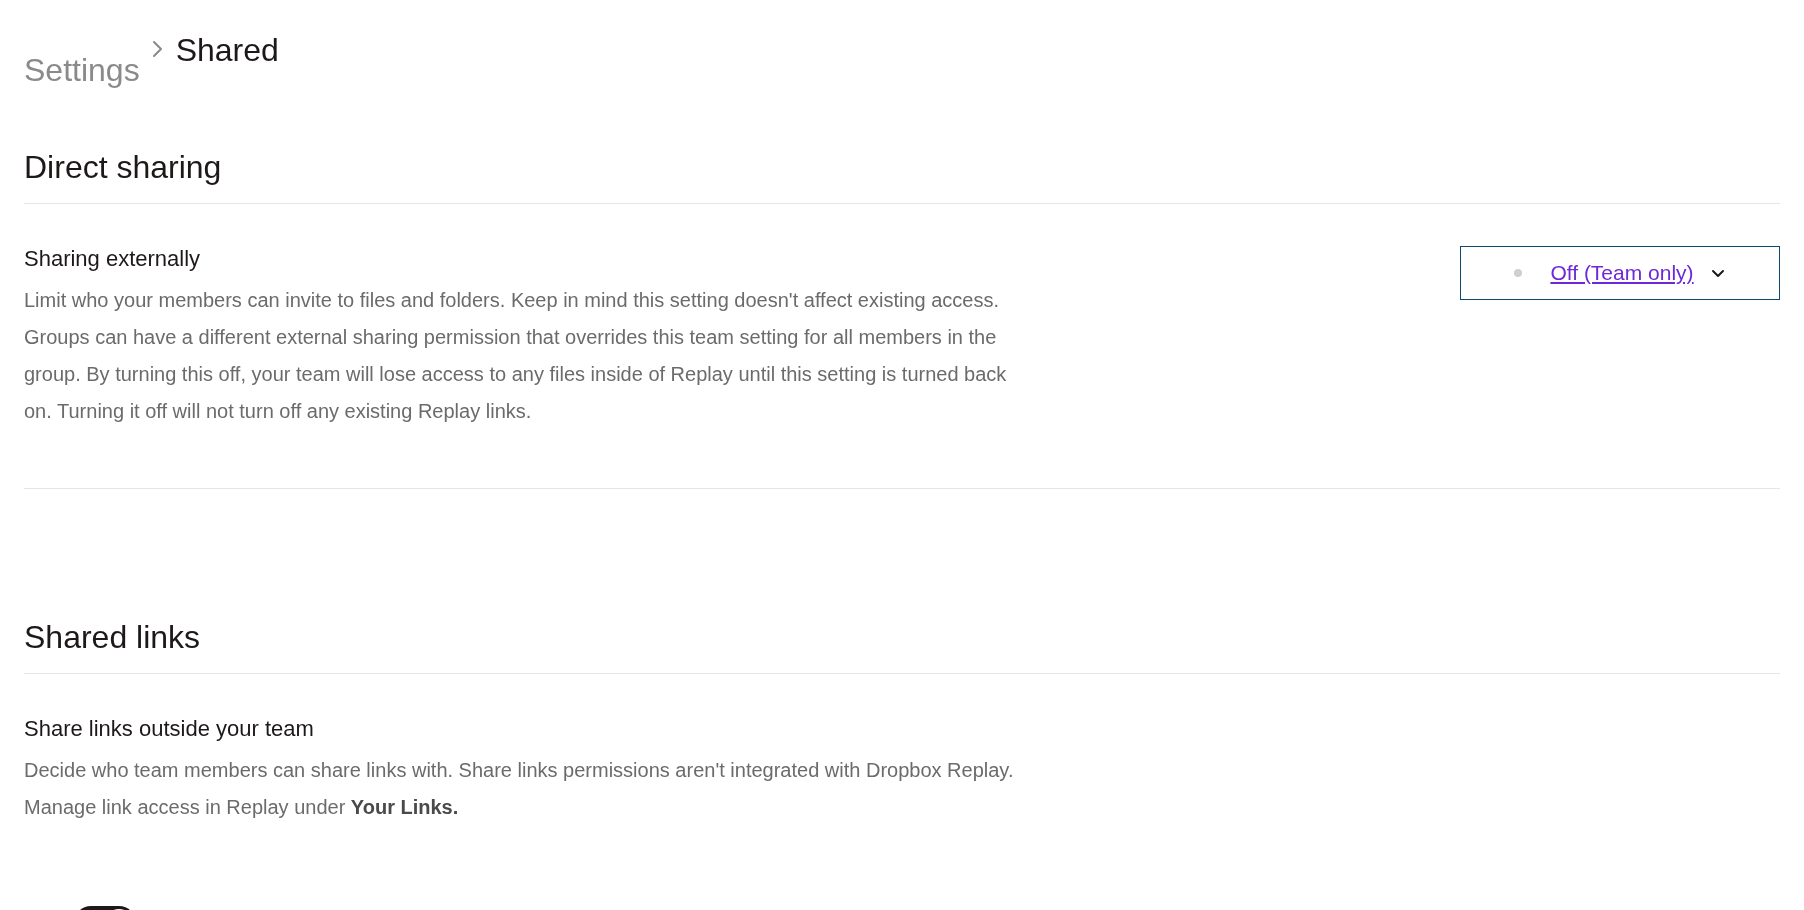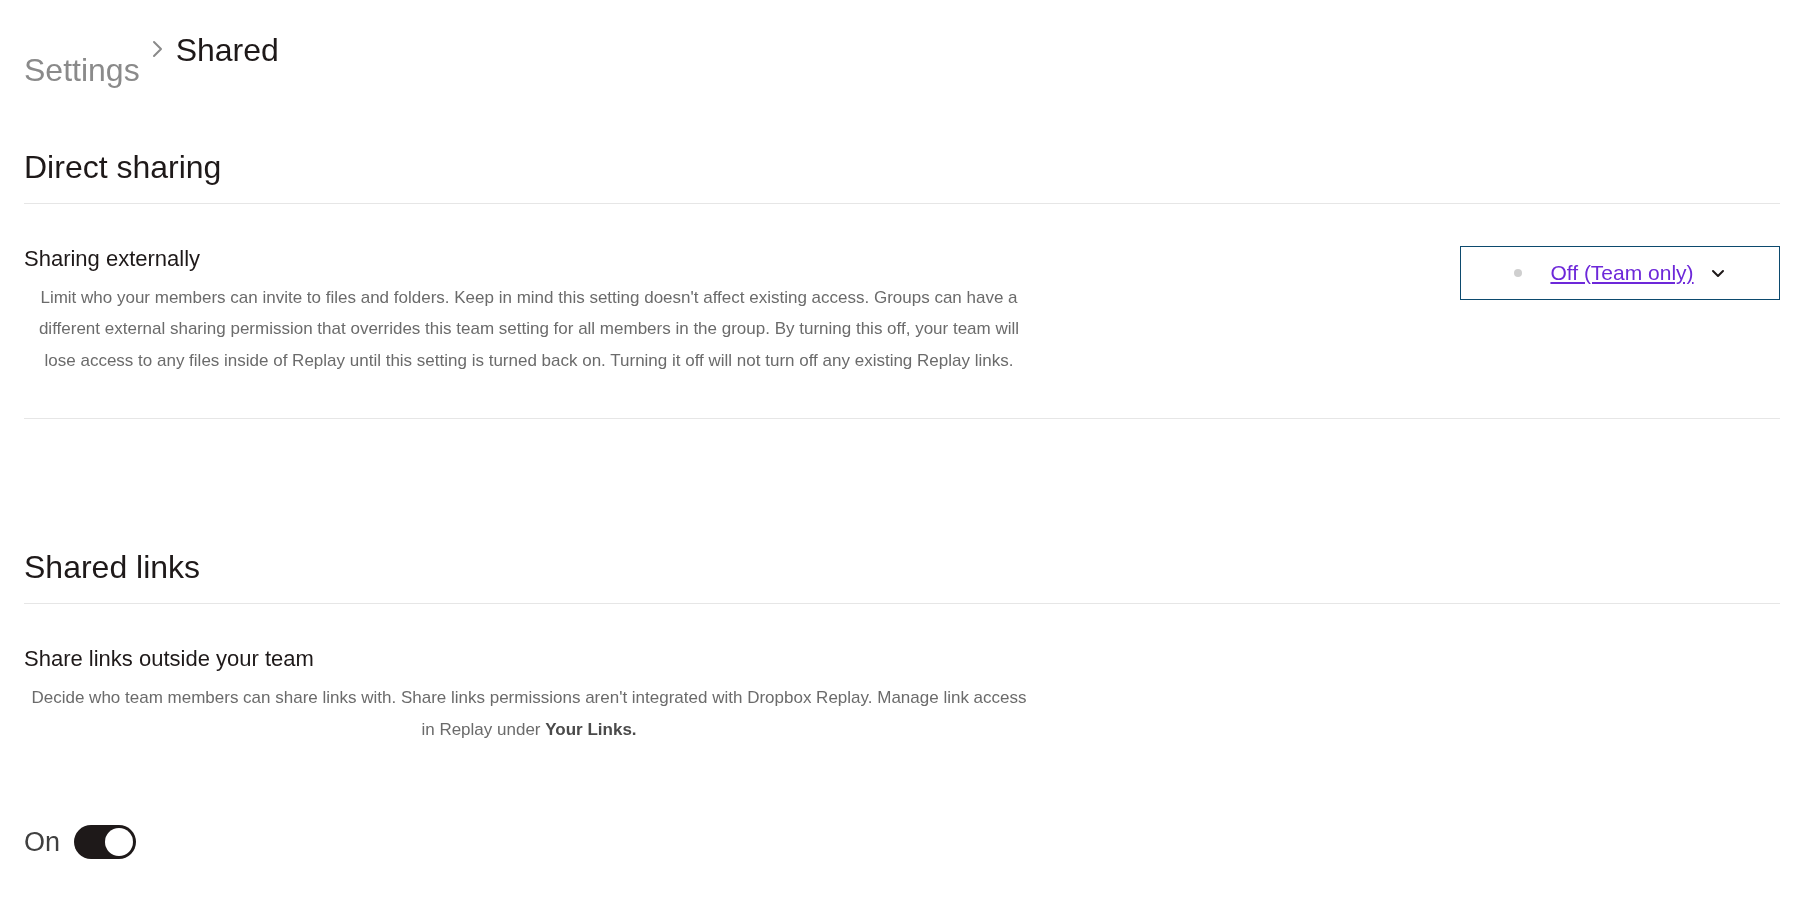--- a/index.html
+++ b/index.html
@@ -41,39 +41,38 @@
       font-weight: 400;
       color: #1e1919;
       padding-bottom: 17px;
       border-bottom: 1px solid #e6e6e6;
       margin-bottom: 42px;
     }
     .setting-row {
       display: flex;
       justify-content: space-between;
       align-items: flex-start;
-      padding-bottom: 42px;
+      padding-bottom: 58px;
       border-bottom: 1px solid #e6e6e6;
       gap: 80px;
     }
     .setting-text {
       flex: 1;
       max-width: 1010px;
     }
     .setting-label {
       font-size: 22px;
       font-weight: 400;
       color: #1e1919;
       margin-bottom: 10px;
     }
     .setting-description {
-      font-size: 17px;
+      font-size: 20px;
       line-height: 1.85;
       color: #6b6b6b;
-      text-align: center;
     }
     .setting-description .bold {
       font-weight: 600;
       color: #4a4a4a;
     }
     .setting-control {
       flex-shrink: 0;
       display: flex;
       align-items: center;
     }

